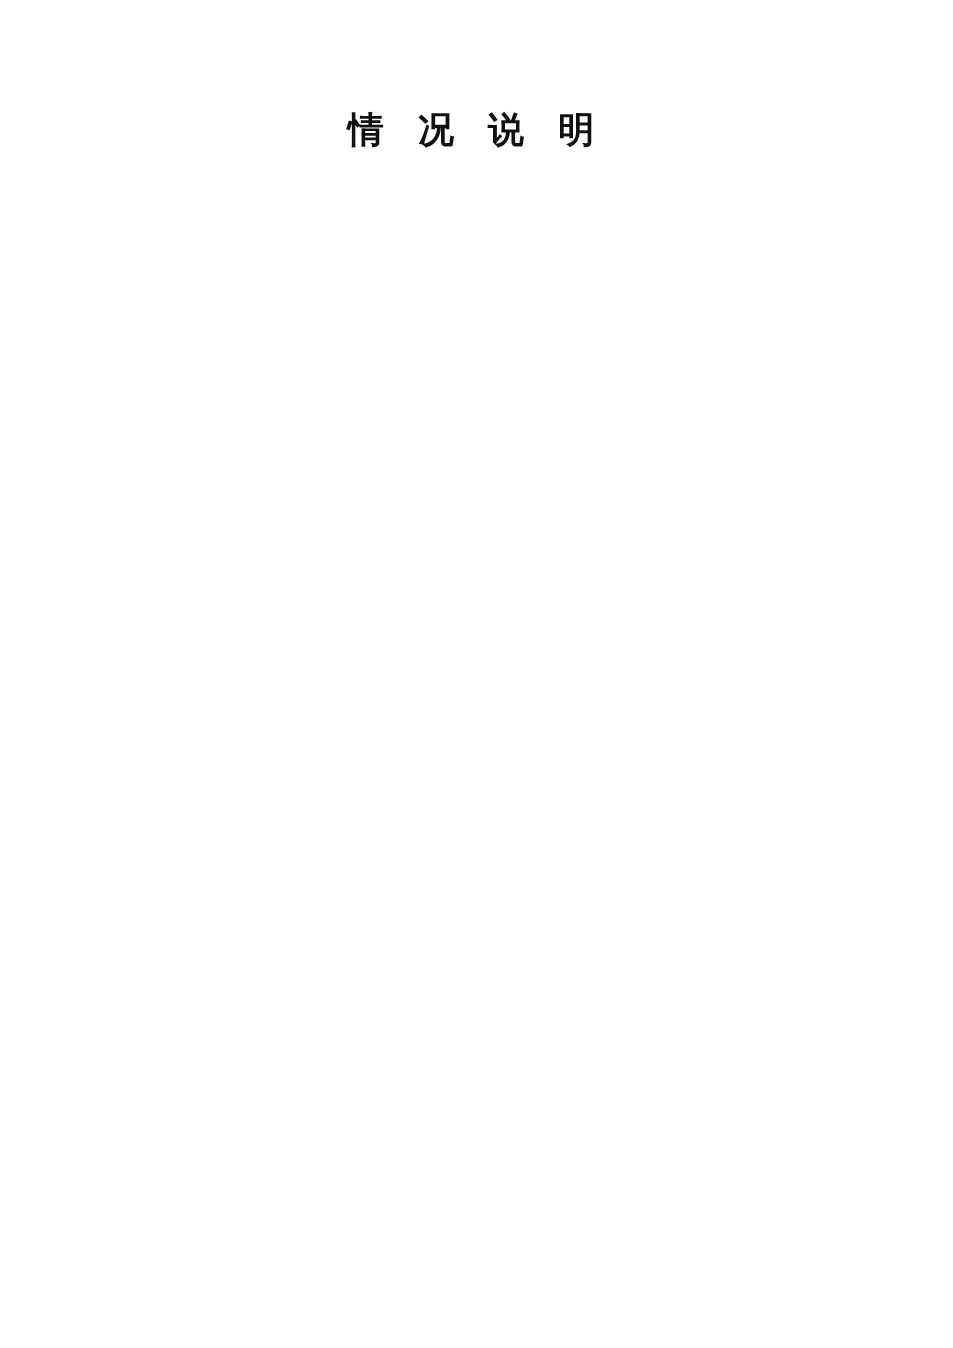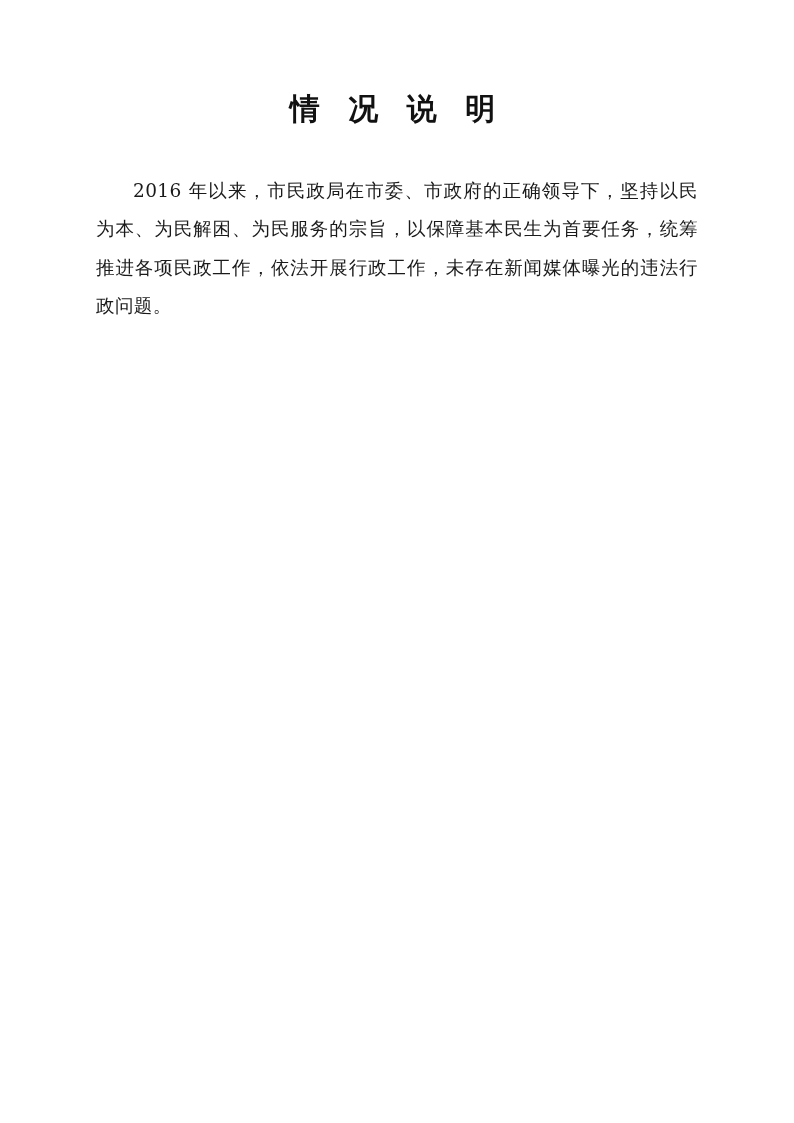--- a/index.html
+++ b/index.html
@@ -13,21 +13,21 @@
     font-family: "Liberation Serif", "DejaVu Serif", serif;
     color: #1a1a1a;
     overflow: hidden;
   }
   .page {
     position: relative;
     width: 794px;
     height: 1123px;
     background: #ffffff;
     box-sizing: border-box;
-    padding: 0 96px;
+    padding: 0 56px;
   }
   .doc-title {
     margin: 0;
     padding-top: 88px;
     text-align: center;
     font-family: "DejaVu Serif", "Liberation Serif", serif;
     font-size: 30px;
     font-weight: bold;
     letter-spacing: 9px;
     color: #111111;
@@ -48,17 +48,14 @@
     letter-spacing: 0.4px;
   }
 </style>
 </head>
 <body>
 
 <div class="page">
 
   <h1 class="doc-title">情 况 说 明</h1>
 
-  <div class="body-block">
-    <p class="body-paragraph">2016 年以来，市民政局在市委、市政府的正确领导下，坚持以民为本、为民解困、为民服务的宗旨，以保障基本民生为首要任务，统筹推进各项民政工作，依法开展行政工作，未存在新闻媒体曝光的违法行政问题。</p>
-  </div>
 
 </div>
 
 </body></html>

